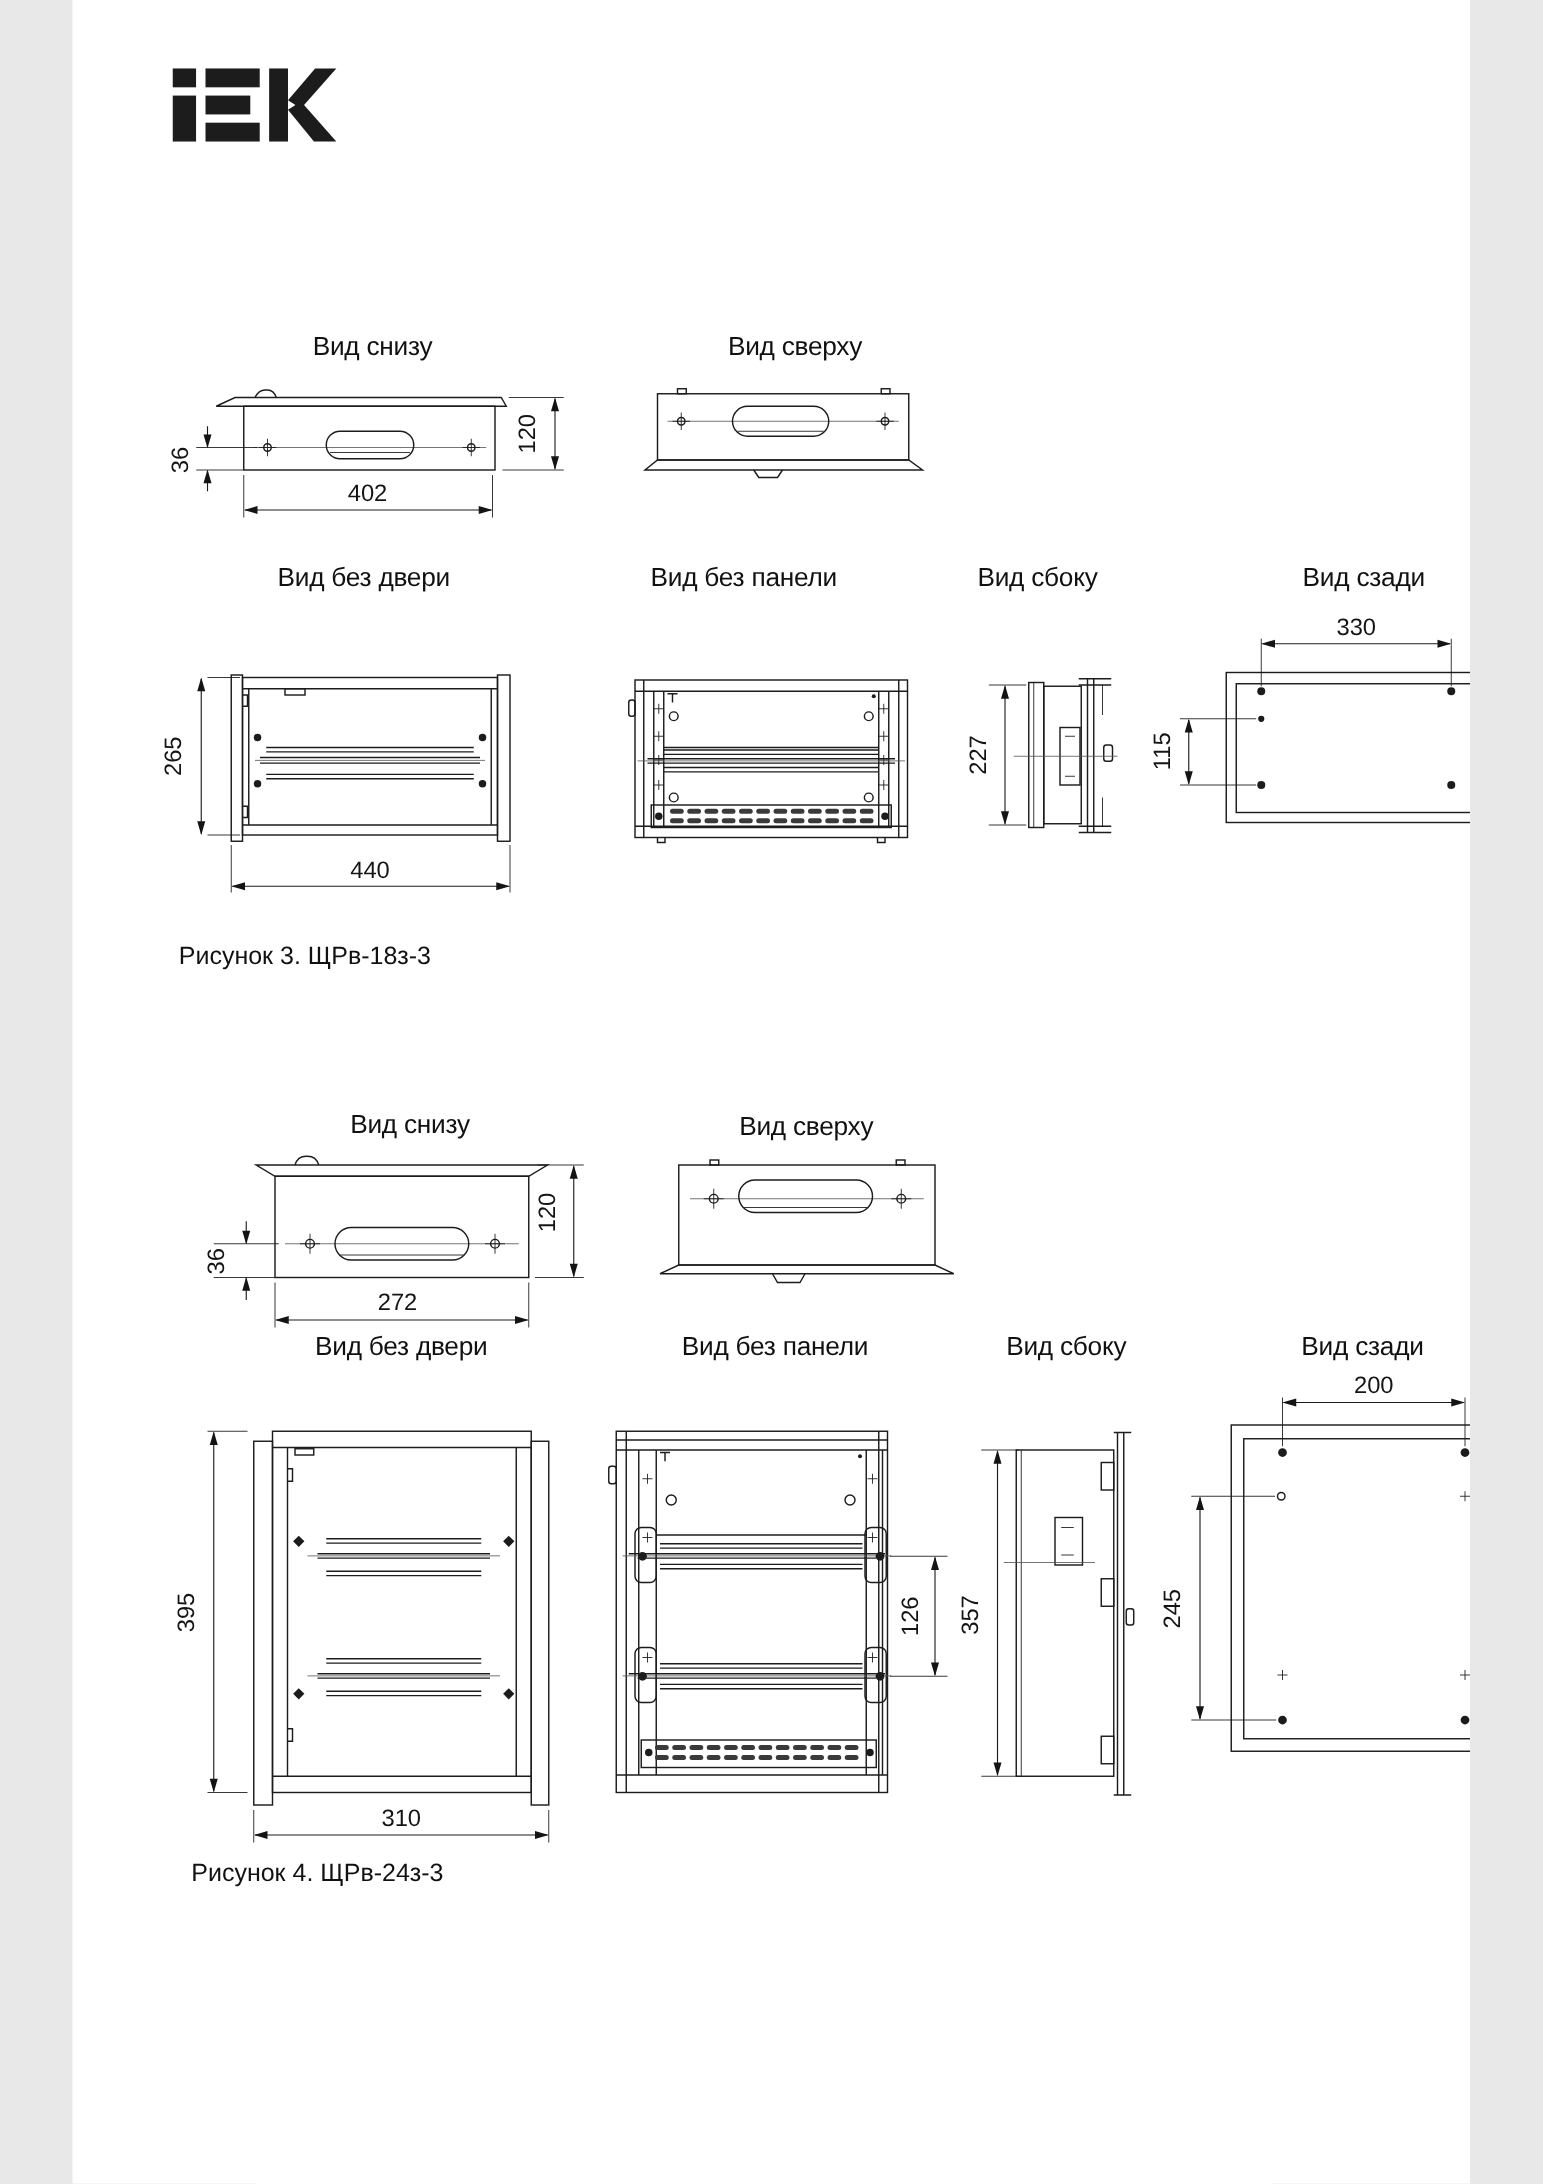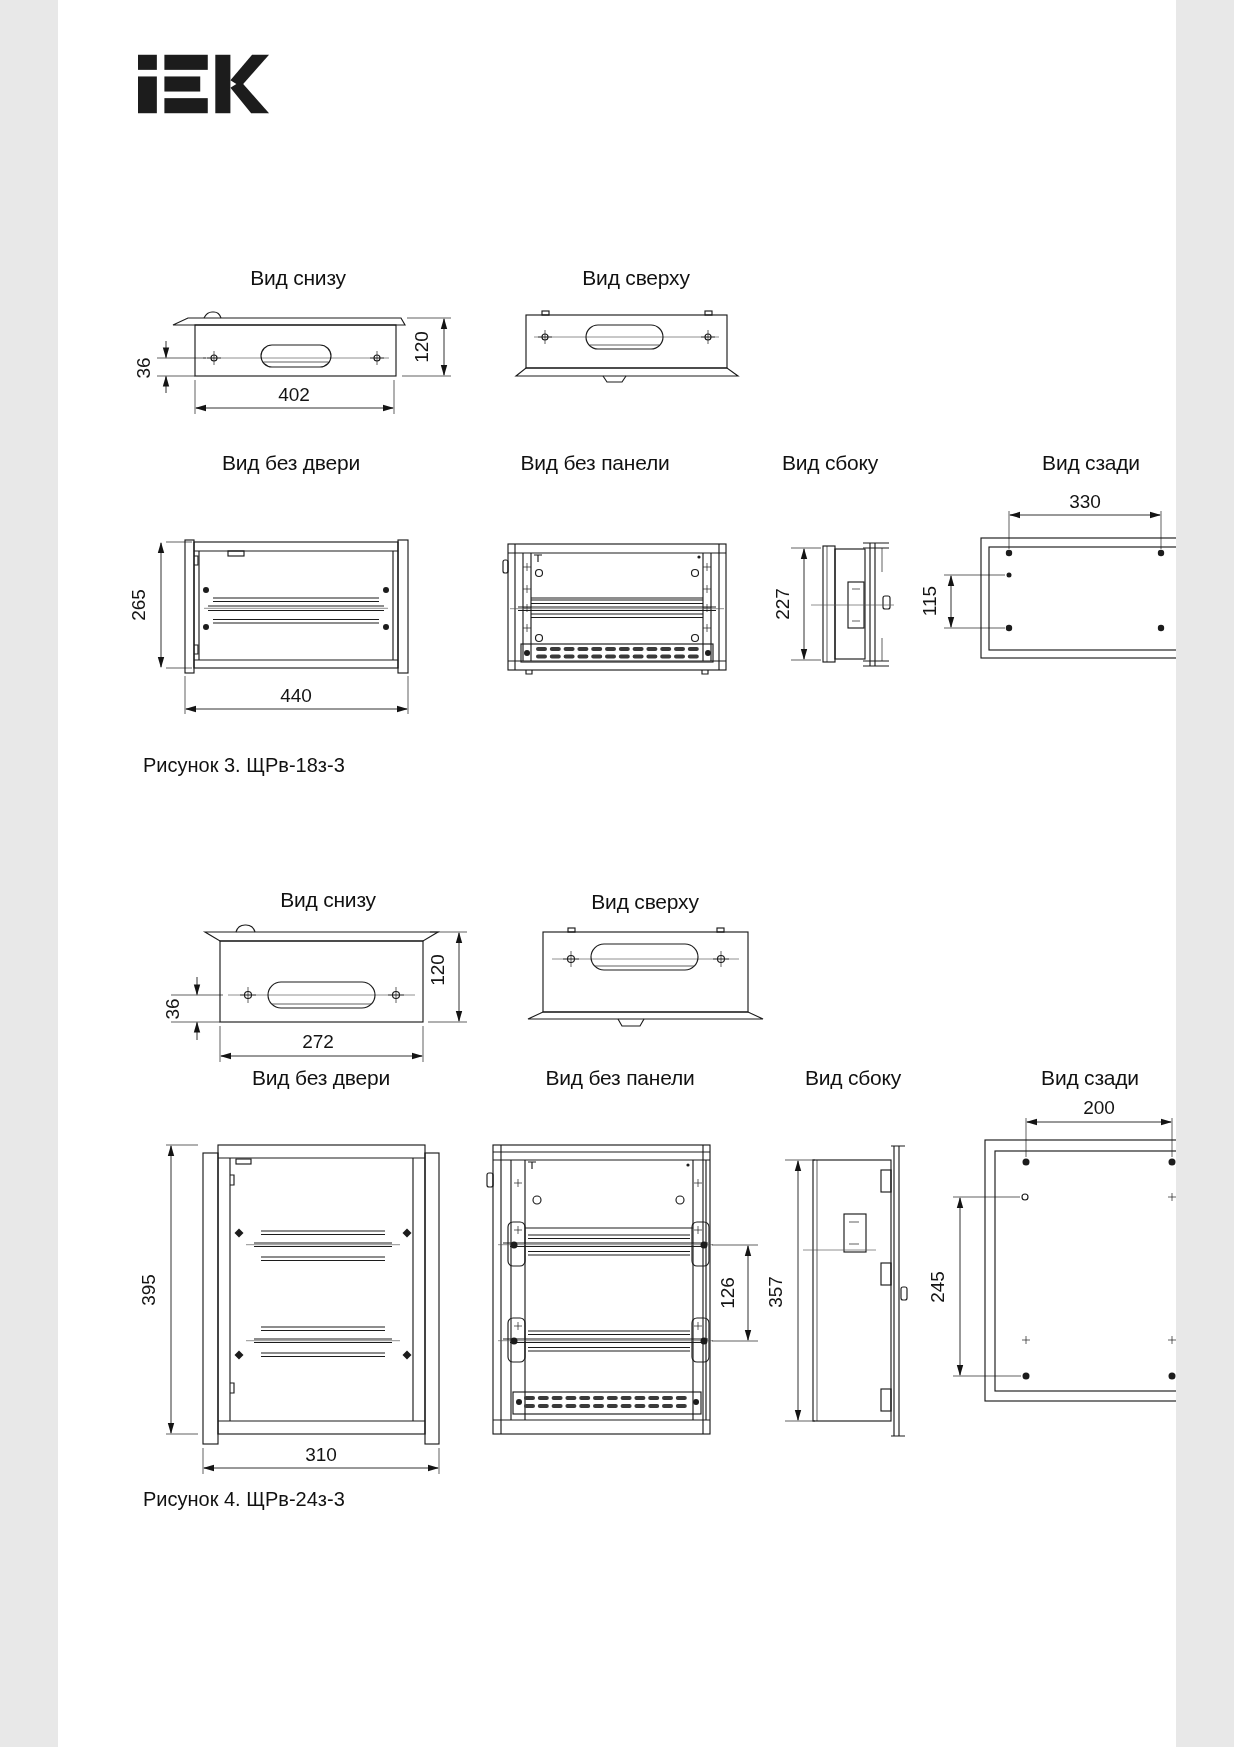--- a/index.html
+++ b/index.html
@@ -46,21 +46,21 @@
   <div class="vlabel" style="left:772px;top:451px">Вид сбоку</div>
   <div class="vlabel" style="left:1033px;top:451px">Вид сзади</div>
   <div class="caption" style="left:85px;top:754px">Рисунок 3. ЩРв-18з-3</div>
 
   <div class="vlabel" style="left:270px;top:888px">Вид снизу</div>
   <div class="vlabel" style="left:587px;top:890px">Вид сверху</div>
   <div class="vlabel" style="left:263px;top:1066px">Вид без двери</div>
   <div class="vlabel" style="left:562px;top:1066px">Вид без панели</div>
   <div class="vlabel" style="left:795px;top:1066px">Вид сбоку</div>
   <div class="vlabel" style="left:1032px;top:1066px">Вид сзади</div>
-  <div class="caption" style="left:85px;top:1488px">Рисунок 4. ЩРв-24з-3</div>
+  <div class="caption" style="left:95px;top:1488px">Рисунок 4. ЩРв-24з-3</div>
 
   <svg class="draw" width="1234" height="1747" viewBox="0 0 1234 1747">
     <defs>
       <marker id="arr" viewBox="0 0 12 8" refX="11" refY="4" markerWidth="12" markerHeight="8" orient="auto-start-reverse" markerUnits="userSpaceOnUse">
         <path d="M12,4 L1,0.8 L1,7.2 Z" fill="#141414"></path>
       </marker>
     </defs>
 
     <g>
 

